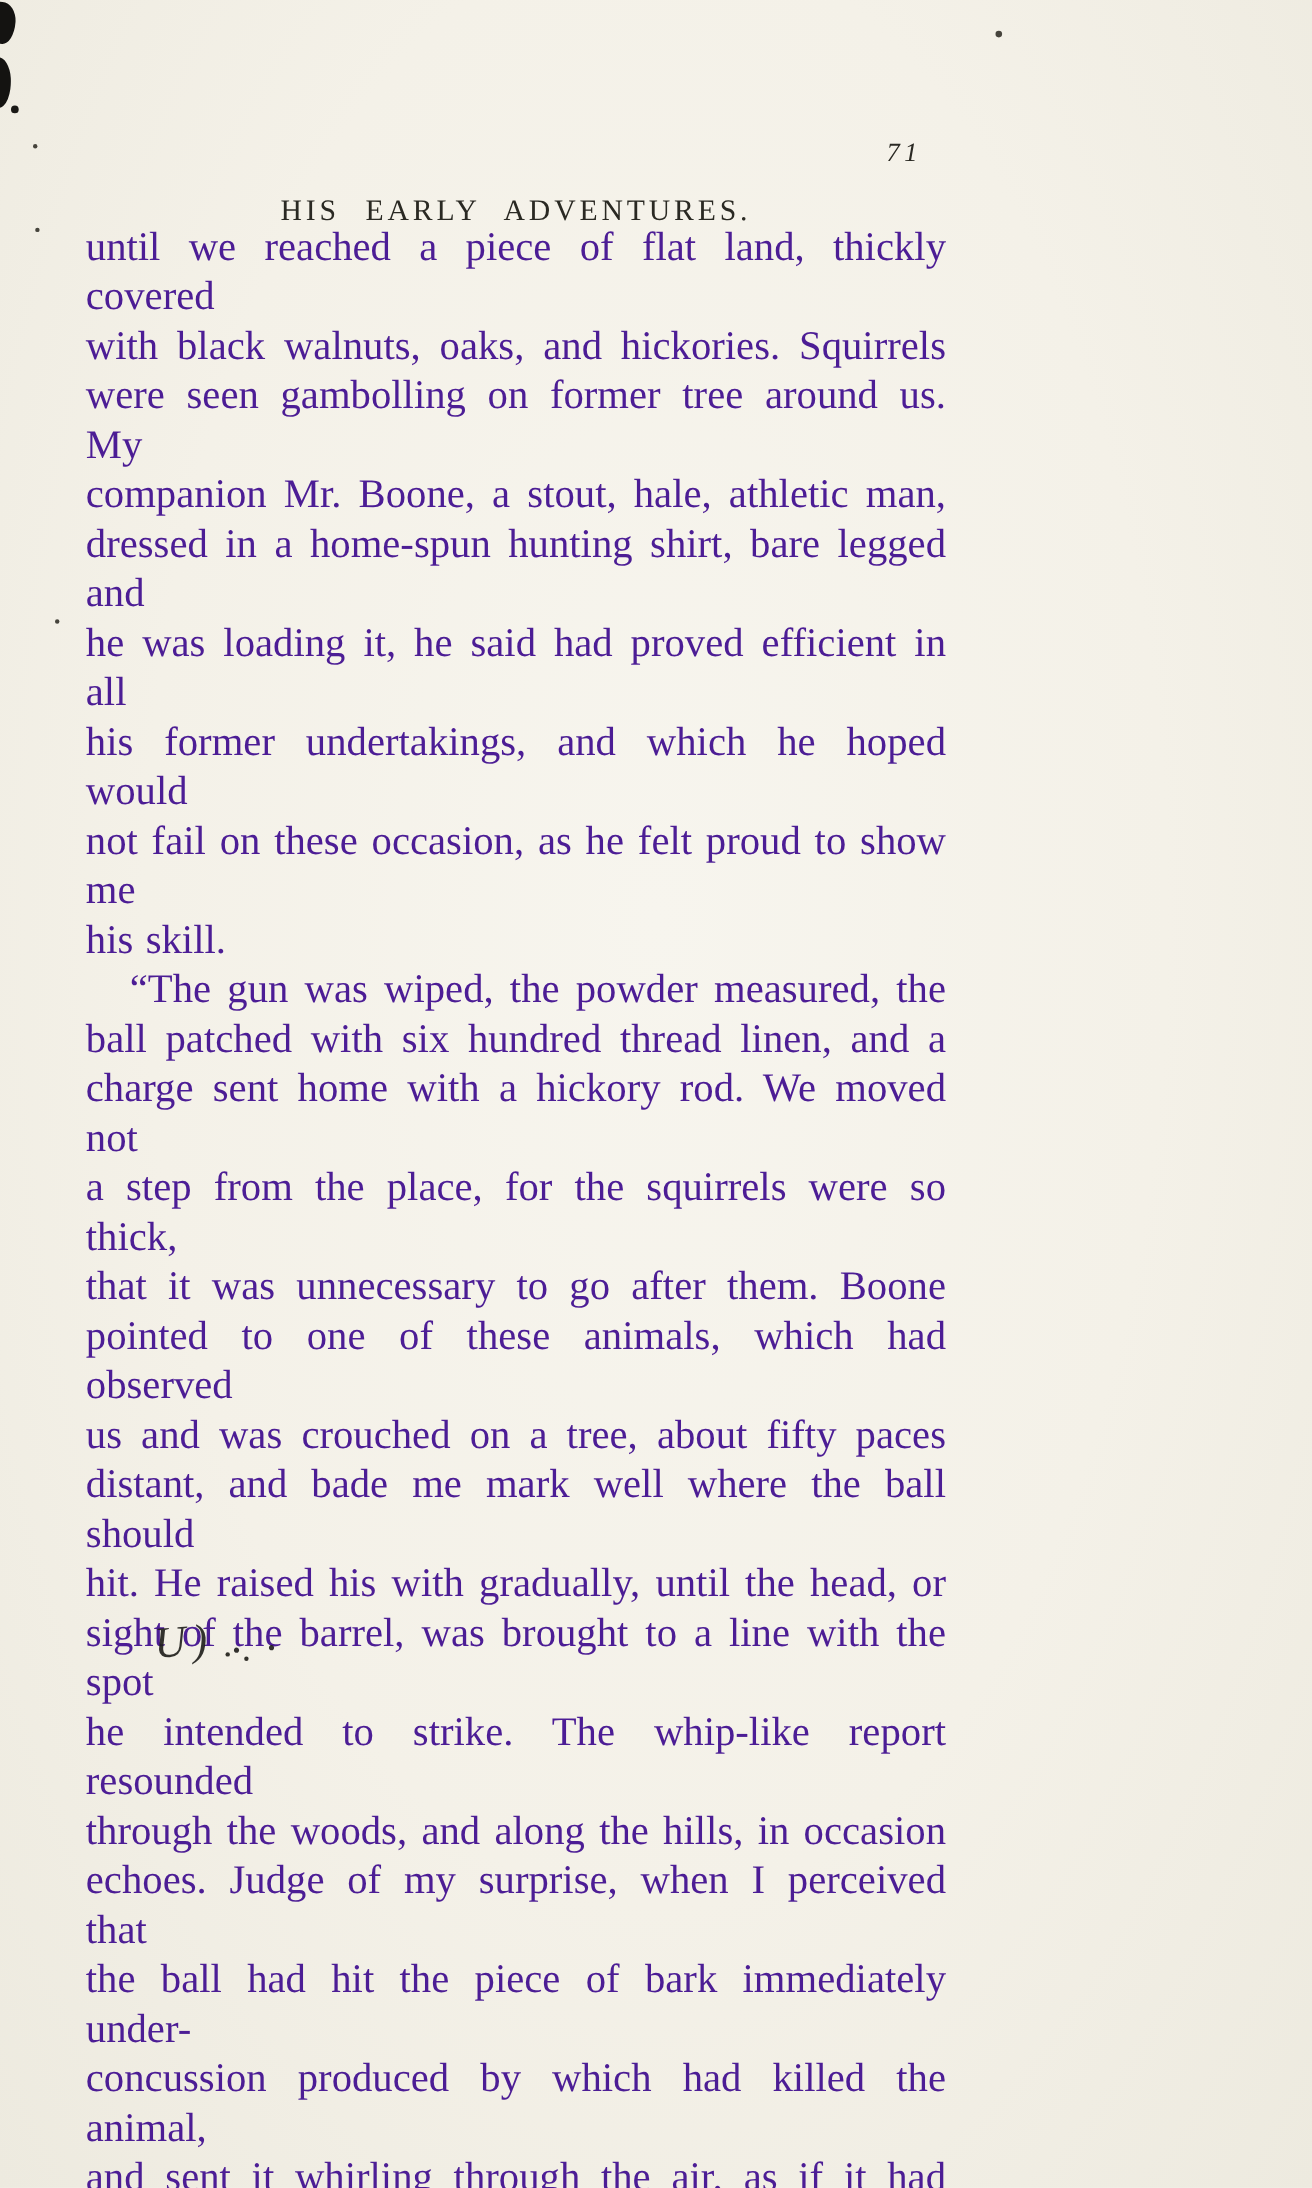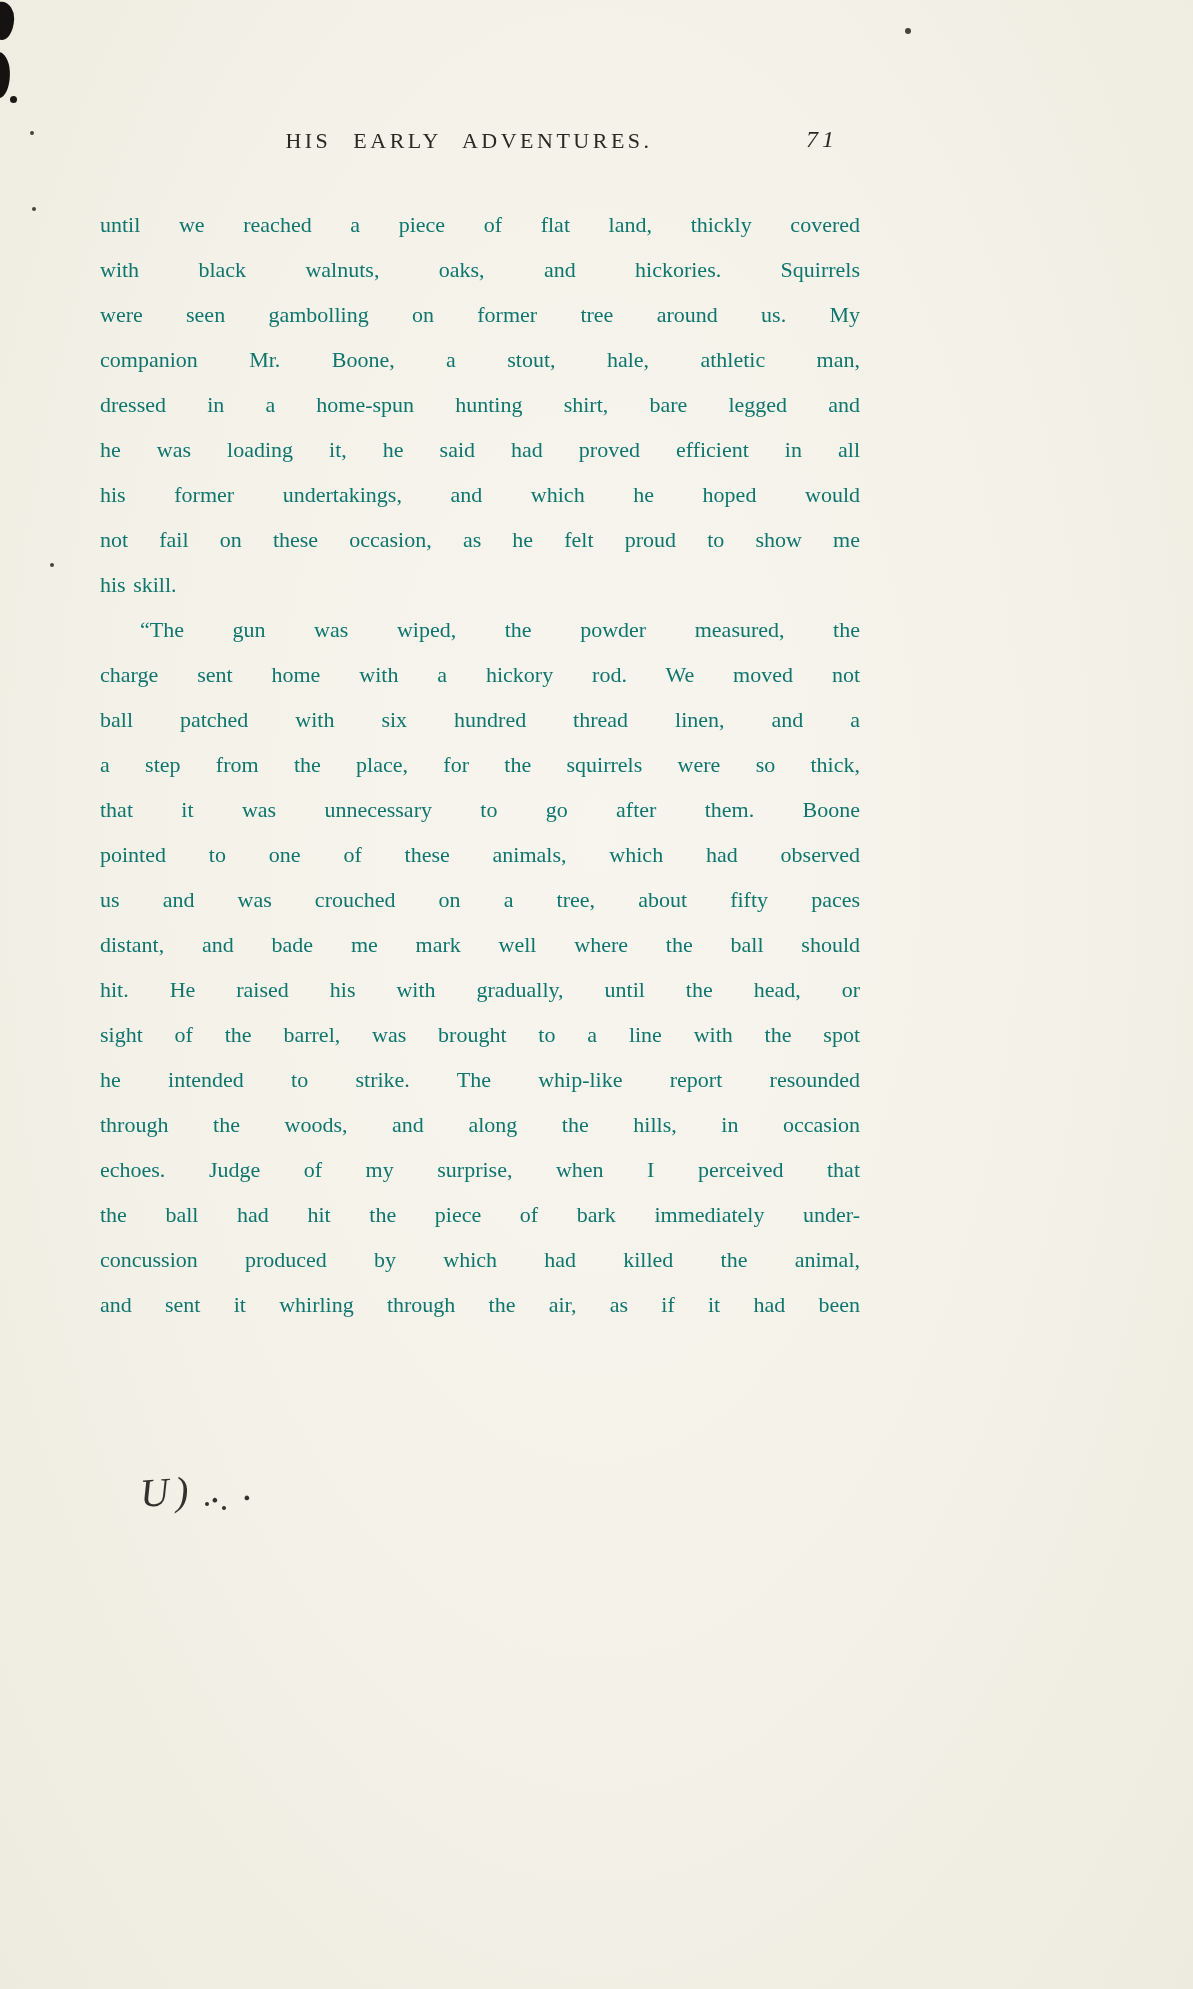--- a/index.html
+++ b/index.html
@@ -24,52 +24,52 @@
     position: absolute;
     left: 78px;
     top: 128px;
     width: 782px;
     height: 40px;
   }
   .header-title {
     position: absolute;
     left: 0; right: 0;
     text-align: center;
-    font-size: 22px;
+    font-size: 27px;
     letter-spacing: 3.5px;
     word-spacing: 13px;
     color: #2a2923;
+    margin-top: 48px;
   }
   .page-number {
     position: absolute;
     right: 22px;
     top: -2px;
     font-size: 24px;
     font-style: italic;
     letter-spacing: 4px;
     color: #2a2923;
   }
 
   
   .page-body {
     position: absolute;
     left: 78px;
     top: 202px;
     width: 782px;
   }
   .para { margin: 0; }
   .line {
-    font-size: 22px;
+    font-size: 37px;
     line-height: 45px;
     text-align: justify;
     text-align-last: justify;
     -moz-text-align-last: justify;
     word-spacing: 2px;
-    color: #0f766e;
-    margin-left: 22px;
+    color: #4c1d95;
   }
   .line.last {
     text-align-last: left;
     -moz-text-align-last: left;
   }
   .para.indent .line:first-child { text-indent: 40px; }
 
   
   .handwritten-mark {
     position: absolute;
@@ -143,22 +143,22 @@
         <div class="line">were seen gambolling on former tree around us.  My</div>
         <div class="line">companion Mr. Boone, a stout, hale, athletic man,</div>
         <div class="line">dressed in a home-spun hunting shirt, bare legged and</div>
         <div class="line">he was loading it, he said had proved efficient in all</div>
         <div class="line">his former undertakings, and which he hoped would</div>
         <div class="line">not fail on these occasion, as he felt proud to show me</div>
         <div class="line last">his skill.</div>
       </div>
       <div class="para indent">
         <div class="line">“The gun was wiped, the powder measured, the</div>
+        <div class="line">ball patched with six hundred thread linen, and a</div>
         <div class="line">charge sent home with a hickory rod.  We moved not</div>
-        <div class="line">ball patched with six hundred thread linen, and a</div>
         <div class="line">a step from the place, for the squirrels were so thick,</div>
         <div class="line">that it was unnecessary to go after them.  Boone</div>
         <div class="line">pointed to one of these animals, which had observed</div>
         <div class="line">us and was crouched on a tree, about fifty paces</div>
         <div class="line">distant, and bade me mark well where the ball should</div>
         <div class="line">hit.  He raised his with gradually, until the head, or</div>
         <div class="line">sight of the barrel, was brought to a line with the spot</div>
         <div class="line">he intended to strike.  The whip-like report resounded</div>
         <div class="line">through the woods, and along the hills, in occasion</div>
         <div class="line">echoes.  Judge of my surprise, when I perceived that</div>

